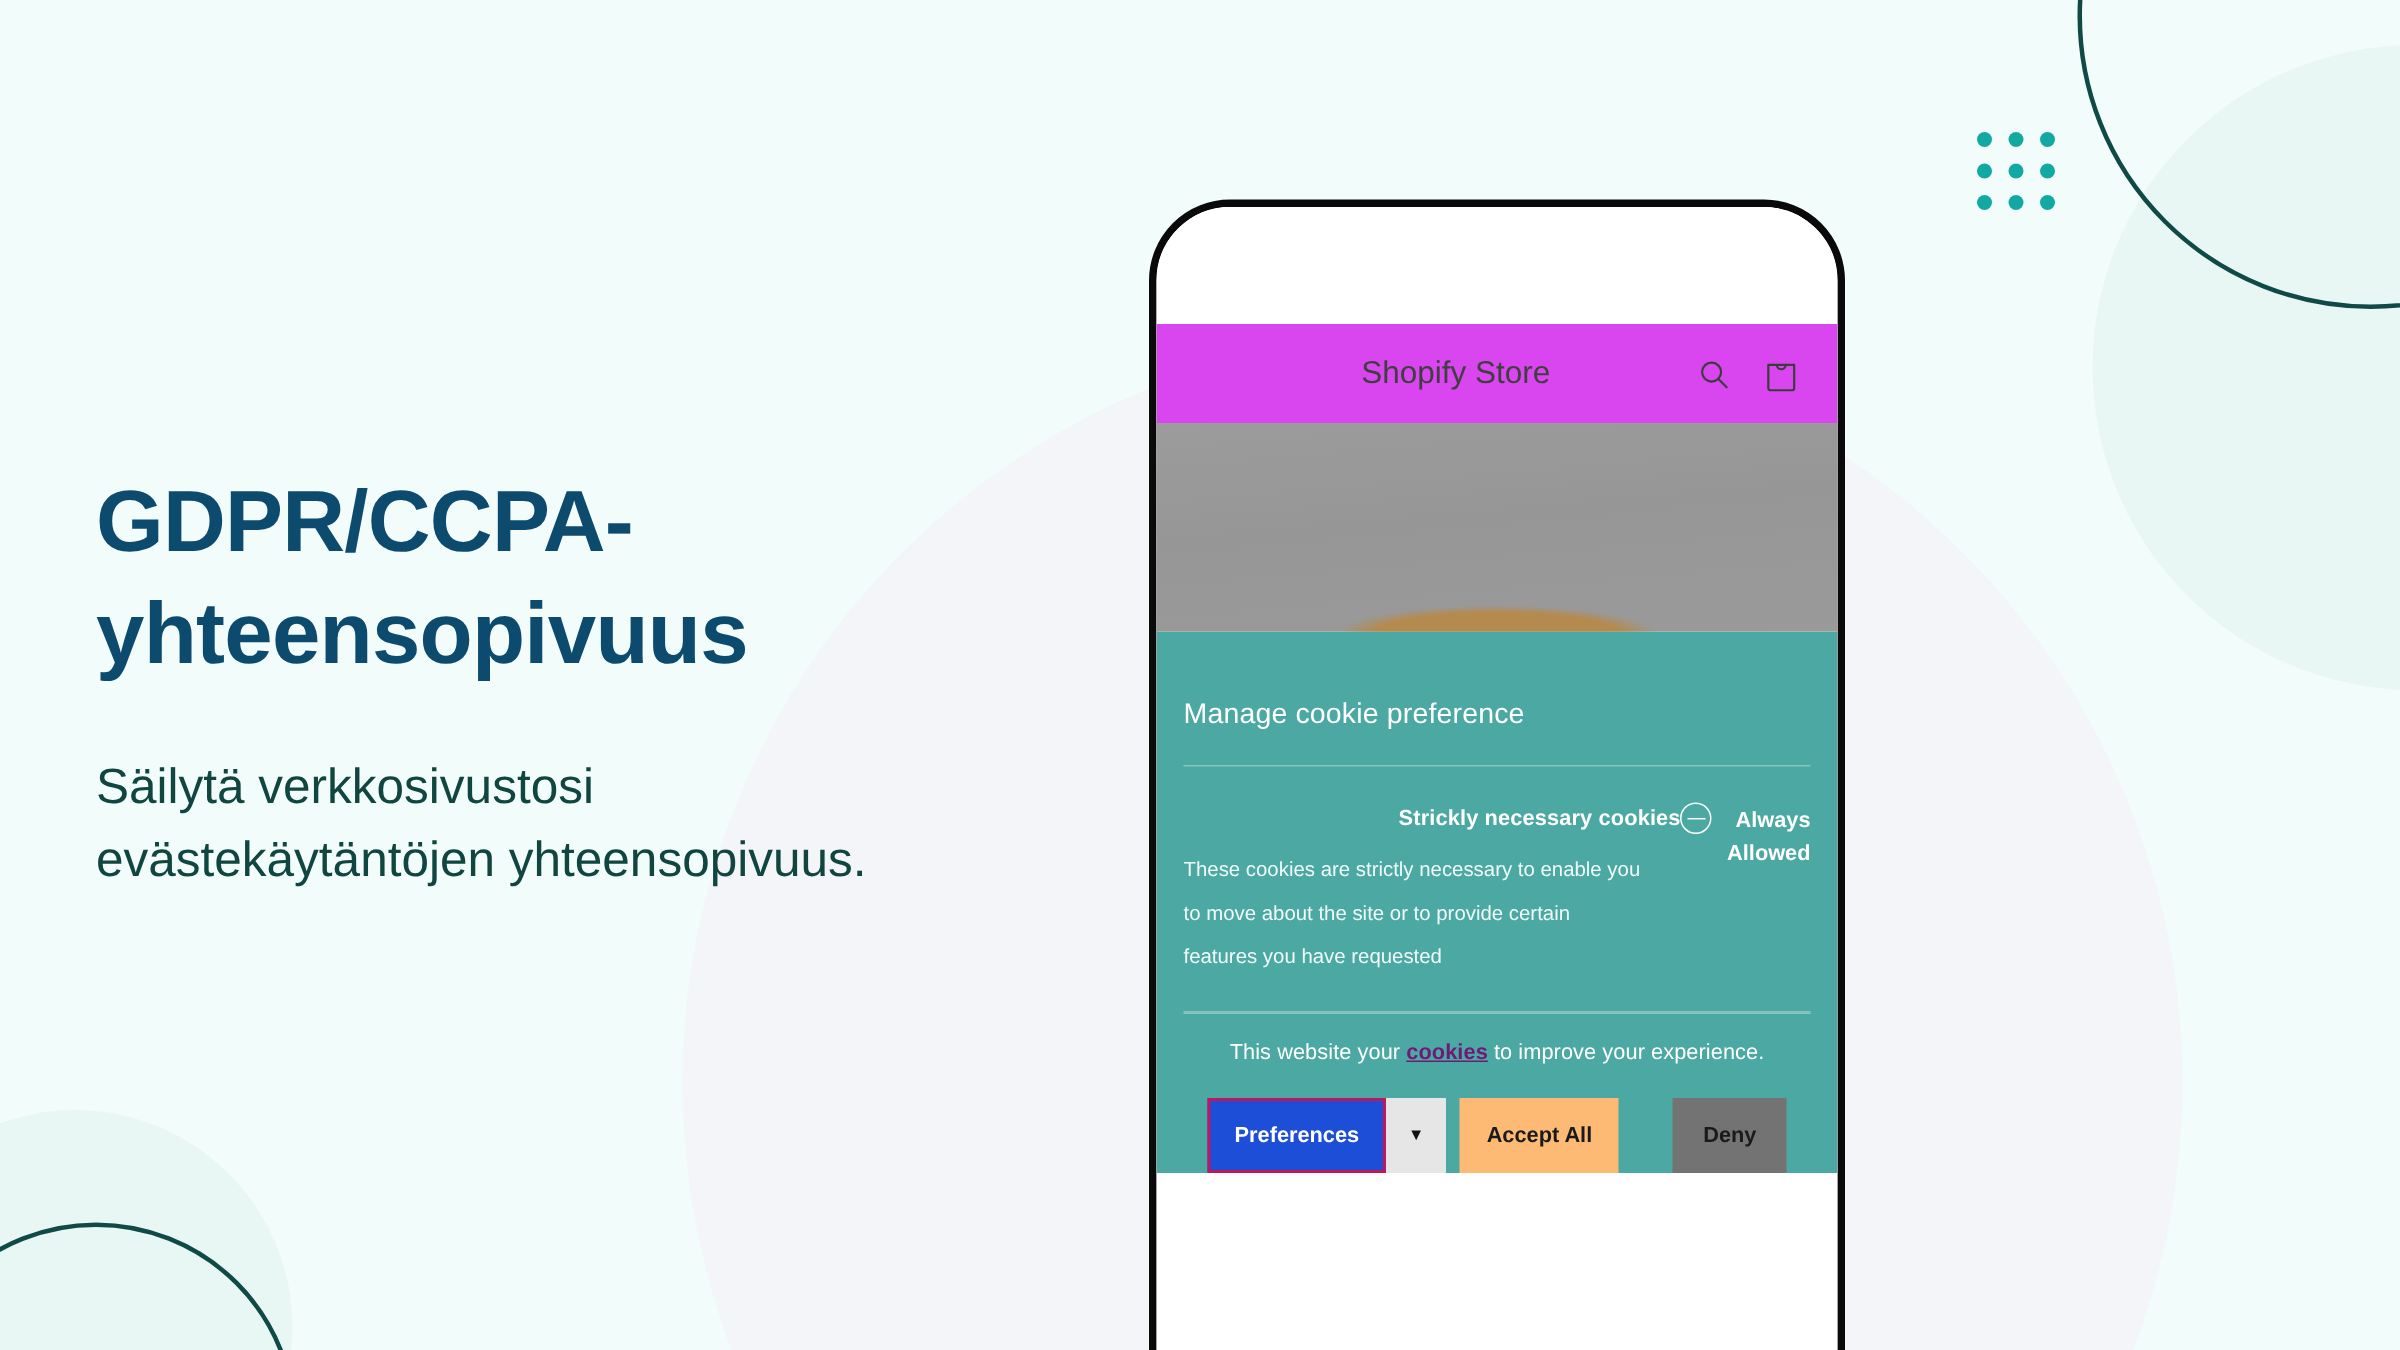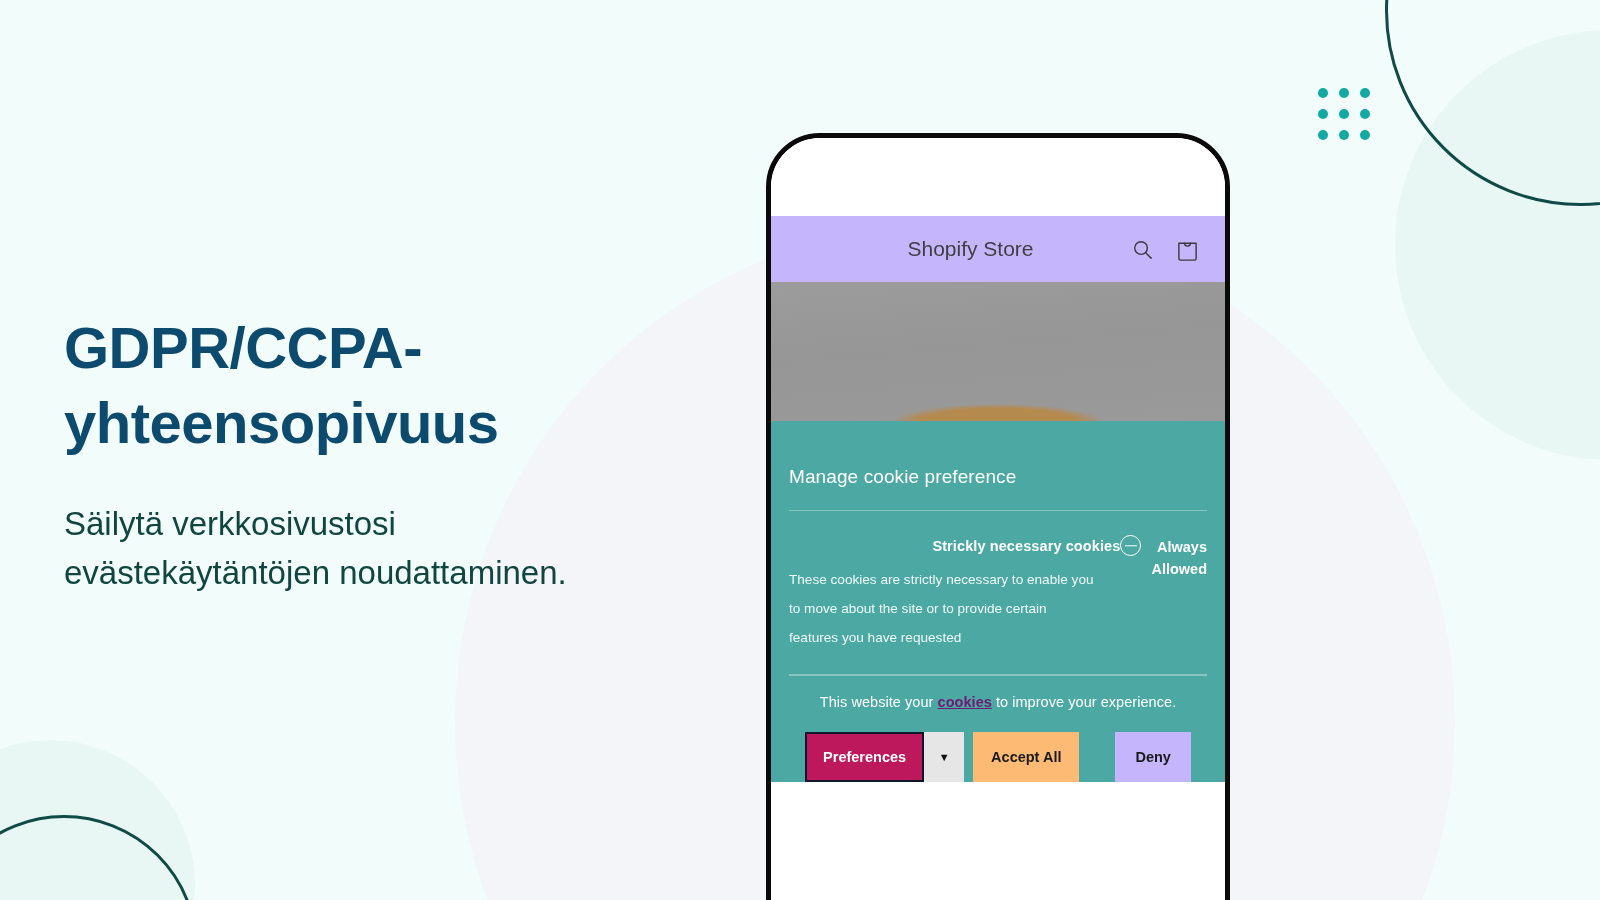--- a/index.html
+++ b/index.html
@@ -145,21 +145,21 @@
     border-bottom-right-radius: 20px;
   }
 
   
   #store-header {
     display: flex;
     align-items: center;
     justify-content: flex-end;
     padding: 0 26px 0 22px;
     height: 66px;
-    background: #c4b5fd;
+    background: #d946ef;
   }
   #store-title {
     font-size: 21px;
     color: #3f3f3f;
     font-weight: 400;
     flex: 1;
     text-align: center;
     margin-left: -8px;
   }
   .hdr-icon { cursor: pointer; display: flex; align-items: center; }
@@ -311,39 +311,39 @@
     font-weight: 700;
     height: 50px;
     display: flex;
     align-items: center;
     justify-content: center;
     cursor: pointer;
     box-sizing: border-box;
     white-space: nowrap;
   }
   #btn-preferences {
-    background: #be185d;
-    color: #ffffff;
-    border: 2px solid #0f172a;
+    background: #1d4ed8;
+    color: #ffffff;
+    border: 2px solid #be185d;
     padding: 0 16px;
   }
   #btn-preferences-caret {
     background: #e6e6e6;
     color: #111111;
     width: 40px;
     margin-left: -9px;
     font-size: 11px;
   }
   #btn-accept-all {
     background: #fdba74;
     color: #1a1a1a;
     padding: 0 18px;
   }
   #btn-deny {
-    background: #c4b5fd;
+    background: #737373;
     color: #1a1a1a;
     padding: 0 20px;
     margin-left: 27px;
   }
 </style>
 </head>
 <body>
 
 <div id="stage">
 
@@ -362,21 +362,21 @@
     <span></span>
     <span></span>
     <span></span>
     <span></span>
   </div>
 
   <div id="hero-copy">
     <h1 id="hero-title">GDPR/CCPA-
 yhteensopivuus</h1>
     <p id="hero-subtitle">Säilytä verkkosivustosi
-evästekäytäntöjen noudattaminen.</p>
+evästekäytäntöjen yhteensopivuus.</p>
   </div>
 
   <div id="phone">
     <div id="phone-screen">
 
       <div id="phone-statusbar">
         <div id="phone-notch"></div>
       </div>
 
       <div id="store-header">

